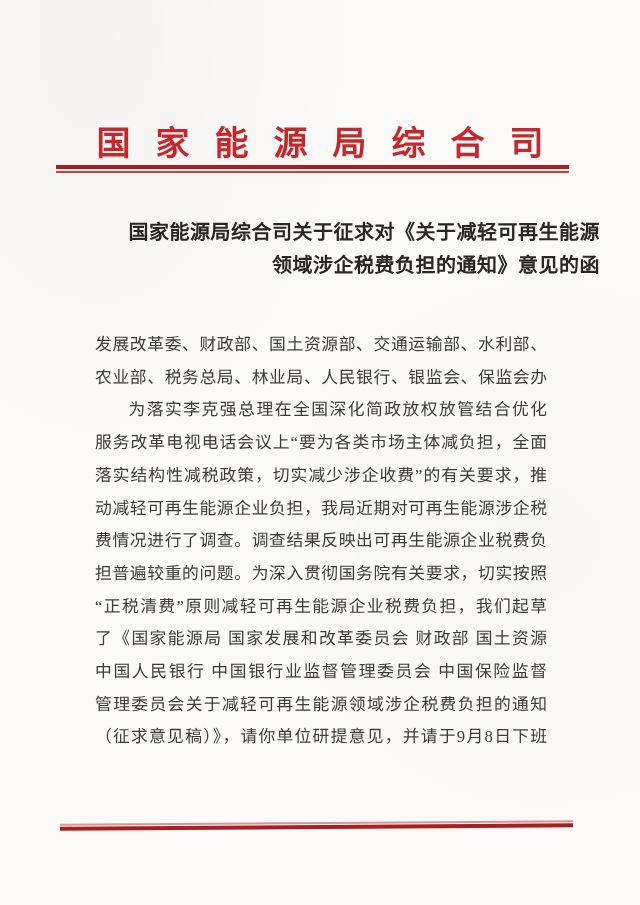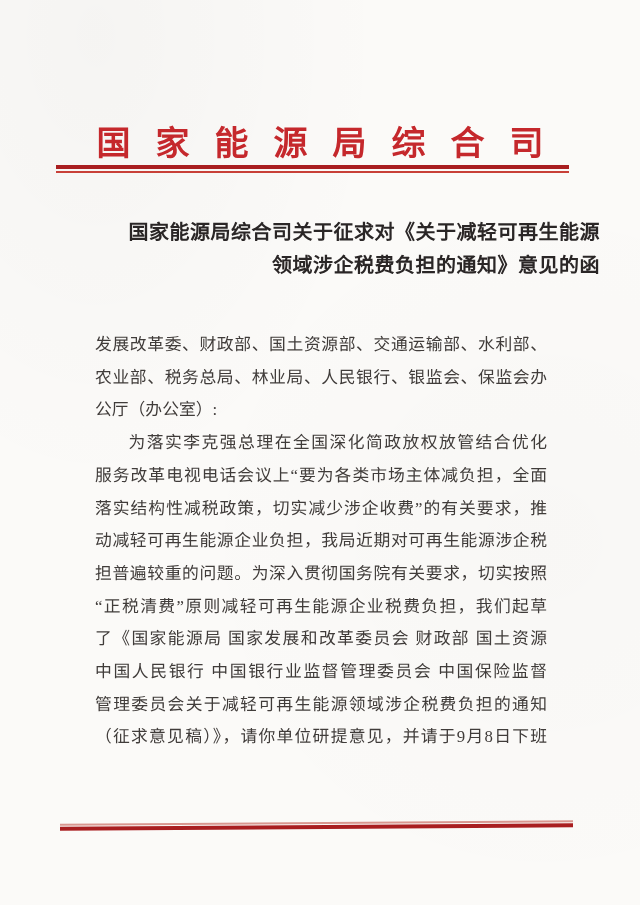--- a/index.html
+++ b/index.html
@@ -101,25 +101,25 @@
   </div>
 
   <div class="doc-title">
     <div class="title-line">国家能源局综合司关于征求对《关于减轻可再生能源</div>
     <div class="title-line">领域涉企税费负担的通知》意见的函</div>
   </div>
 
   <div class="body-text">
       <div class="line fill">发展改革委、财政部、国土资源部、交通运输部、水利部、</div>
       <div class="line fill">农业部、税务总局、林业局、人民银行、银监会、保监会办</div>
-      <div class="line">公厅（办公室）:</div>
       <div class="line fill indent">为落实李克强总理在全国深化简政放权放管结合优化</div>
       <div class="line fill">服务改革电视电话会议上“要为各类市场主体减负担，全面</div>
       <div class="line fill">落实结构性减税政策，切实减少涉企收费”的有关要求，推</div>
       <div class="line fill">动减轻可再生能源企业负担，我局近期对可再生能源涉企税</div>
+      <div class="line fill">费情况进行了调查。调查结果反映出可再生能源企业税费负</div>
       <div class="line fill">担普遍较重的问题。为深入贯彻国务院有关要求，切实按照</div>
       <div class="line fill">“正税清费”原则减轻可再生能源企业税费负担，我们起草</div>
       <div class="line fill">了《国家能源局 国家发展和改革委员会 财政部 国土资源</div>
       <div class="line fill">中国人民银行 中国银行业监督管理委员会 中国保险监督</div>
       <div class="line fill">管理委员会关于减轻可再生能源领域涉企税费负担的通知</div>
       <div class="line fill">（征求意见稿）》，请你单位研提意见，并请于9月8日下班</div>
     </div>
 
   <div class="bottom-rule">
     <div class="strip-pink"></div>

